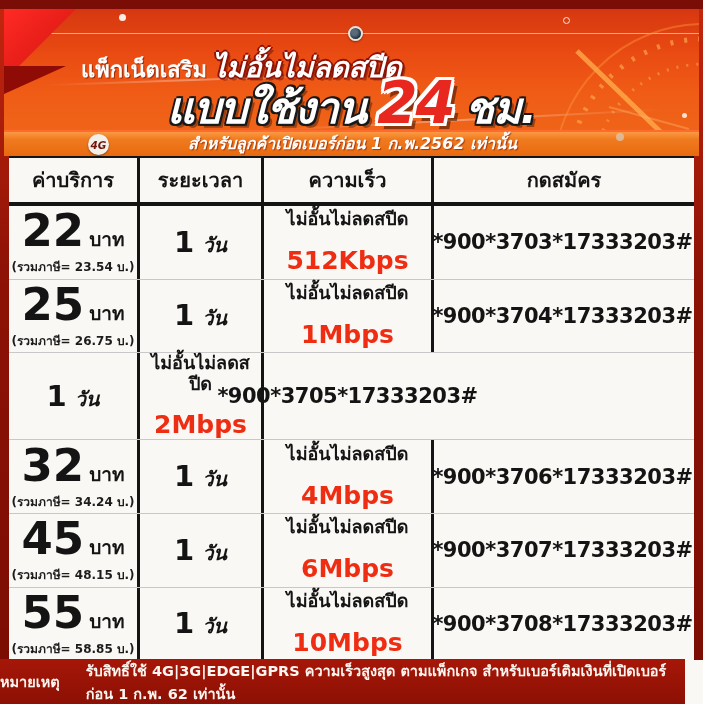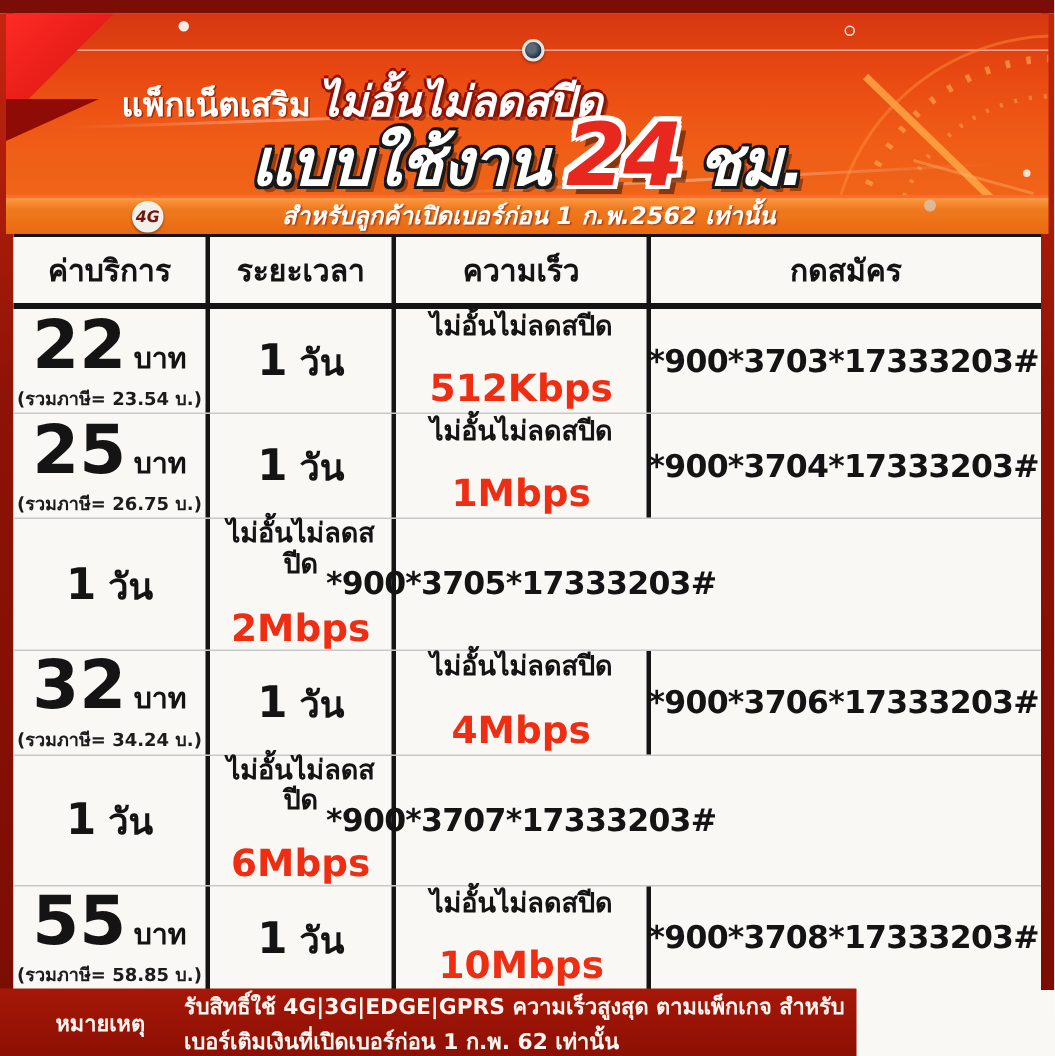--- a/index.html
+++ b/index.html
@@ -5,24 +5,24 @@
   * { margin:0; padding:0; box-sizing:border-box; }
   html,body { width:703px; height:704px; }
   body { font-family:"DejaVu Sans","Liberation Sans",sans-serif; background:#fff; }
   .page { position:relative; width:703px; height:704px; overflow:hidden; background:#faf8f5; }
 
   
   .top-bar { position:absolute; left:0; top:0; width:703px; height:9px; background:#7a0e06; z-index:6; }
   .edge { position:absolute; top:9px; bottom:44px; width:9px; z-index:1;
           background:linear-gradient(180deg,#c3260f,#8e1206 40%,#7c0d03); }
   .edge.left { left:0; } .edge.right { right:0; }
-  .footer { position:absolute; left:0; bottom:0; width:571px; height:45px; z-index:6;
+  .footer { position:absolute; left:0; bottom:0; width:685px; height:45px; z-index:6;
             background:linear-gradient(180deg,#a61708,#8c1004);
             display:flex; align-items:center; justify-content:center; gap:26px;
-            color:#fdf6f0; font-size:14.5px; font-weight:700;padding-left:37px; }
+            color:#fdf6f0; font-size:14.5px; font-weight:700; }
 
   
   .hdr { position:absolute; left:4px; right:4px; top:9px; height:121px; z-index:2; overflow:hidden;
          background:linear-gradient(180deg,#d63710 0%,#e94a12 35%,#f05c16 70%,#ef6418 100%); }
   .hdr-line { position:absolute; left:0; right:0; top:24px; height:1px; background:rgba(255,255,255,.55); }
   .streak { position:absolute; height:2px; background:linear-gradient(90deg,rgba(255,255,255,.0),rgba(255,255,255,.35),rgba(255,255,255,0)); }
   .s1 { left:40px; top:70px; width:300px; transform:rotate(-2deg); }
   .s2 { left:260px; top:110px; width:400px; transform:rotate(-3deg); }
   .speedo { position:absolute; right:0; top:0; opacity:.85; }
   .tagline { position:absolute; left:77px; top:36px; white-space:nowrap; }
@@ -70,21 +70,21 @@
   .thead { height:50px; border-top:2px solid #141414; border-bottom:4px solid #141414;
            font-size:20px; font-weight:700; }
   .tbody { flex:1; display:flex; flex-direction:column; }
   .tbody .trow { flex:1; border-bottom:1px solid #c8c8c8; }
   .tbody .trow:last-child { border-bottom:none; }
   .price-line { white-space:nowrap; line-height:1; }
   .price-num { font-size:45px; font-weight:800; }
   .price-unit { font-size:19px; font-weight:700; margin-left:5px; }
   .tax-note { font-size:12px; font-weight:700; margin-top:4px; color:#1c1c1c; }
   .dur-num { font-size:29px; font-weight:800; }
-  .dur-unit { font-size:24px; font-weight:700; margin-left:8px; }
+  .dur-unit { font-size:20px; font-weight:700; margin-left:8px;font-style:italic; }
   .speed-label { font-size:18px; font-weight:800; line-height:1.15; }
   .speed-value { font-size:25px; font-weight:800; color:#ee2d12; margin-top:16px; }
   .ussd-cell { flex-direction:row !important; gap:2px; cursor:pointer; }
   .ussd-code { font-size:21px; font-weight:800; letter-spacing:-.5px; white-space:nowrap; }
   .phone-svg { width:21px; height:21px; transform:rotate(-8deg); margin-left:1px; }
 
   .note-label { font-weight:800; }
 </style>
 </head>
 <body>
@@ -211,20 +211,24 @@
         <div class="ussd-cell">
           <span class="ussd-code">*900*3706*17333203#</span>
           <svg class="phone-svg" viewBox="0 0 24 24">
               <path fill="#141414" d="M6.6 10.8c1.4 2.8 3.8 5.1 6.6 6.6l2.2-2.2c.3-.3.7-.4 1-.2 1.1.4 2.3.6 3.6.6.6 0 1 .4 1 1V20c0 .6-.4 1-1 1C10.6 21 3 13.4 3 4c0-.6.4-1 1-1h3.5c.6 0 1 .4 1 1 0 1.2.2 2.4.6 3.6.1.3 0 .7-.2 1l-2.3 2.2z"></path>
             </svg>
         </div>
       </div>
 
       <div class="trow">
         <div>
+          <div class="price-line"><span class="price-num">45</span><span class="price-unit">บาท</span></div>
+          <div class="tax-note">(รวมภาษี= 48.15 บ.)</div>
+        </div>
+        <div>
           <div class="price-line"><span class="dur-num">1</span><span class="dur-unit">วัน</span></div>
         </div>
         <div>
           <div class="speed-label">ไม่อั้นไม่ลดสปีด</div>
           <div class="speed-value">6Mbps</div>
         </div>
         <div class="ussd-cell">
           <span class="ussd-code">*900*3707*17333203#</span>
           <svg class="phone-svg" viewBox="0 0 24 24">
               <path fill="#141414" d="M6.6 10.8c1.4 2.8 3.8 5.1 6.6 6.6l2.2-2.2c.3-.3.7-.4 1-.2 1.1.4 2.3.6 3.6.6.6 0 1 .4 1 1V20c0 .6-.4 1-1 1C10.6 21 3 13.4 3 4c0-.6.4-1 1-1h3.5c.6 0 1 .4 1 1 0 1.2.2 2.4.6 3.6.1.3 0 .7-.2 1l-2.3 2.2z"></path>

